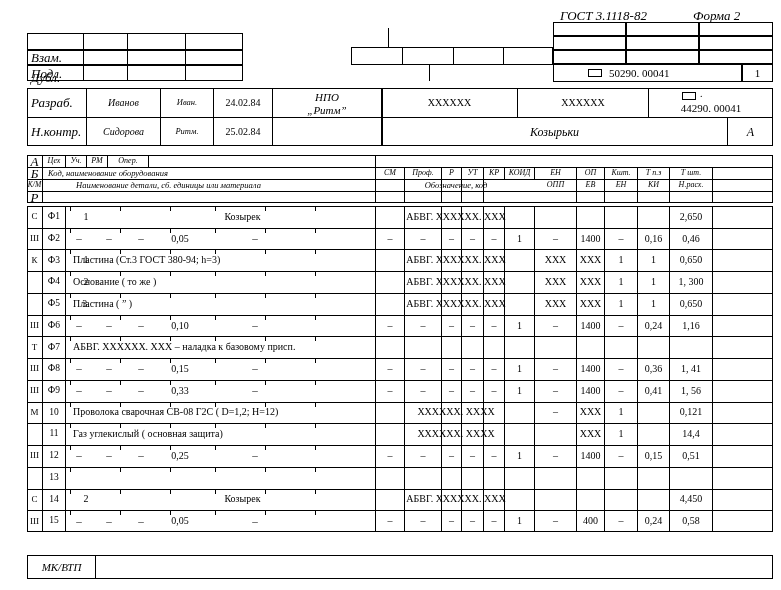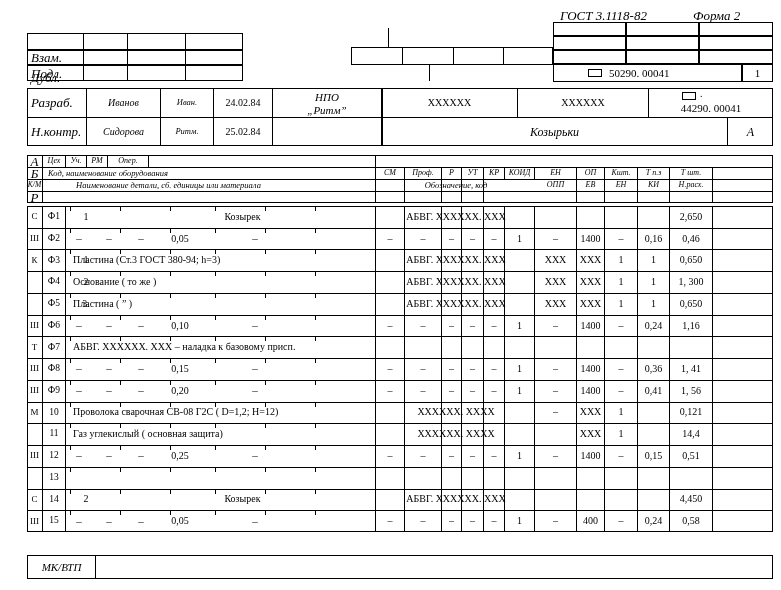--- a/index.html
+++ b/index.html
@@ -340,21 +340,21 @@
       <div class="ln" style="left: 120px; top: 379.867px; width: 1px; height: 5px;"></div>
       <div class="ln" style="left: 170px; top: 379.867px; width: 1px; height: 5px;"></div>
       <div class="ln" style="left: 215px; top: 379.867px; width: 1px; height: 5px;"></div>
       <div class="ln" style="left: 265px; top: 379.867px; width: 1px; height: 5px;"></div>
       <div class="ln" style="left: 315px; top: 379.867px; width: 1px; height: 5px;"></div>
       <div class="cell ctr" style="left: 27px; top: 379.867px; width: 15px; height: 21.7333px; font-size: 9px;">Ш</div>
       <div class="cell ctr" style="left: 43px; top: 379.867px; width: 22px; height: 21.7333px; font-size: 9.5px;">Ф9</div>
       <div class="cell ctr" style="left: 66px; top: 379.867px; width: 26px; height: 21.7333px; font-size: 11px;">–</div>
       <div class="cell ctr" style="left: 96px; top: 379.867px; width: 26px; height: 21.7333px; font-size: 11px;">–</div>
       <div class="cell ctr" style="left: 128px; top: 379.867px; width: 26px; height: 21.7333px; font-size: 11px;">–</div>
-      <div class="cell ctr" style="left: 160px; top: 379.867px; width: 40px; height: 21.7333px; font-size: 10px;">0,20</div>
+      <div class="cell ctr" style="left: 160px; top: 379.867px; width: 40px; height: 21.7333px; font-size: 10px;">0,33</div>
       <div class="cell ctr" style="left: 210px; top: 379.867px; width: 90px; height: 21.7333px; font-size: 11px;">–</div>
       <div class="cell ctr" style="left: 376px; top: 379.867px; width: 28px; height: 21.7333px; font-size: 10px;">–</div>
       <div class="cell ctr" style="left: 405px; top: 379.867px; width: 36px; height: 21.7333px; font-size: 10px;">–</div>
       <div class="cell ctr" style="left: 442px; top: 379.867px; width: 19px; height: 21.7333px; font-size: 10px;">–</div>
       <div class="cell ctr" style="left: 462px; top: 379.867px; width: 21px; height: 21.7333px; font-size: 10px;">–</div>
       <div class="cell ctr" style="left: 484px; top: 379.867px; width: 20px; height: 21.7333px; font-size: 10px;">–</div>
       <div class="cell ctr" style="left: 505px; top: 379.867px; width: 29px; height: 21.7333px; font-size: 10px;">1</div>
       <div class="cell ctr" style="left: 535px; top: 379.867px; width: 41px; height: 21.7333px; font-size: 10px;">–</div>
       <div class="cell ctr" style="left: 577px; top: 379.867px; width: 27px; height: 21.7333px; font-size: 10px;">1400</div>
       <div class="cell ctr" style="left: 605px; top: 379.867px; width: 32px; height: 21.7333px; font-size: 10px;">–</div>

